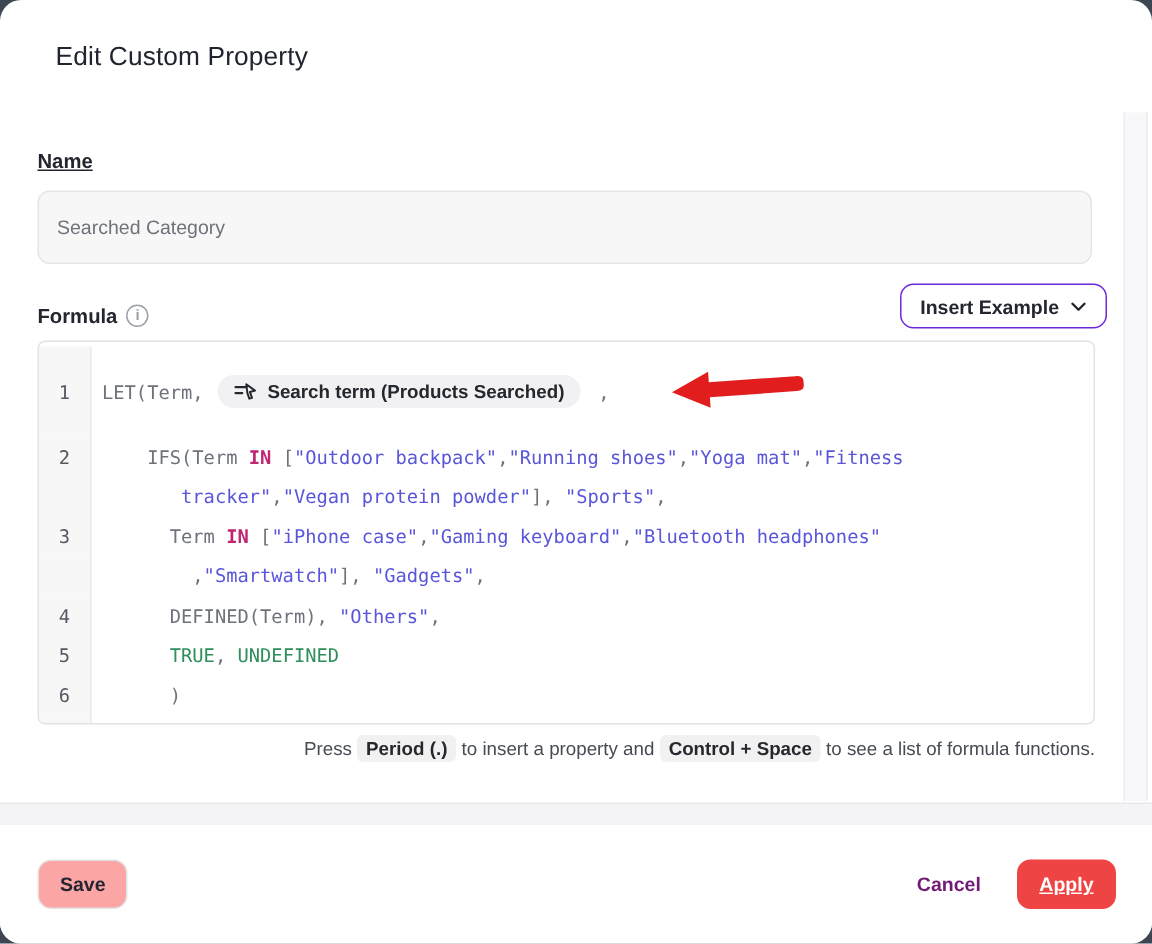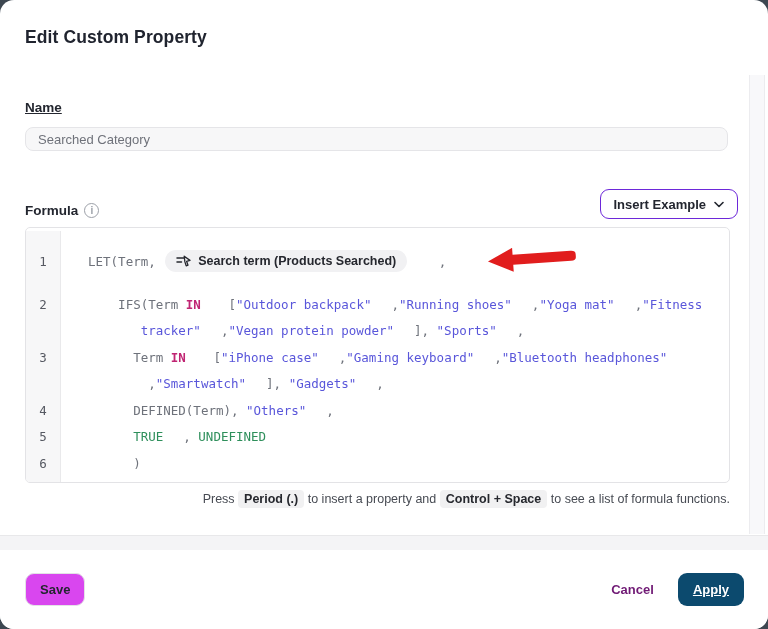--- a/index.html
+++ b/index.html
@@ -1,31 +1,31 @@
 <!DOCTYPE html>
 <html><head>
 <meta charset="utf-8">
 <style>
   * { box-sizing: border-box; margin: 0; padding: 0; }
   html, body { width: 768px; height: 629px; overflow: hidden; }
   body { background: #3D4751; font-family: "Liberation Sans", sans-serif; }
 
   .modal { position: absolute; inset: 0; background: #fff; border-radius: 14px; overflow: hidden; }
 
-  .title { position: absolute; left: 25px; top: 27px; font-size: 17.5px; font-weight: 700; color: #20242F; letter-spacing: .1px; }
+  .title { position: absolute; left: 37px; top: 27px; font-size: 17.5px; font-weight: 400; color: #20242F; letter-spacing: .1px; }
 
   
   .scroll-track { position: absolute; top: 75px; right: 3px; width: 16px; height: 459px;
     background: #F8F8FA; border-left: 1px solid #ECECEF; border-right: 1px solid #ECECEF; }
 
   .field-label { position: absolute; left: 25px; font-size: 13.5px; font-weight: 700; color: #23262F; }
   .label-name { top: 100px; text-decoration: underline; }
   .label-formula { top: 203px; display: flex; align-items: center; gap: 6px; left: 25px; position: absolute; }
 
-  .name-input { position: absolute; left: 25px; top: 127px; width: 703px; height: 24px;
+  .name-input { position: absolute; left: 25px; top: 127px; width: 703px; height: 49px;
     background: #F7F7F8; border: 1px solid #E5E5E8; border-radius: 8px;
     font-family: "Liberation Sans", sans-serif; font-size: 13px; color: #6F727A; padding: 0 12px; outline: none; }
 
   .info-icon { width: 15px; height: 15px; border: 1.2px solid #9CA0A8; border-radius: 50%;
     color: #9CA0A8; font-size: 10px; font-weight: 600; display: inline-flex; align-items: center; justify-content: center; }
 
   .insert-btn { position: absolute; right: 30px; top: 189px; height: 30px;
     background: #fff; border: 1px solid #6d28d9; border-radius: 9px; padding: 0 13px;
     display: flex; align-items: center; gap: 8px; font-size: 13px; font-weight: 600; color: #23262F; cursor: pointer;
     font-family: "Liberation Sans", sans-serif; }
@@ -36,44 +36,44 @@
   .crow { display: flex; align-items: center; min-height: 26.5px; }
   .crow.tall { min-height: 36px; }
   .crow:first-child { padding-top: 3px; }
   .gut { width: 35px; flex: 0 0 35px; align-self: stretch; background: #F7F7F8; border-right: 1px solid #E9E9EB;
     color: #565962; text-align: center; display: flex; align-items: center; justify-content: center; font-size: 12.5px; }
   .codeline { white-space: pre; padding-left: 7px; color: #6E727B; display: flex; align-items: center; }
   .codeline span { white-space: pre; }
   .fill { flex: 1 1 auto; display: flex; }
   .fill .gut { min-height: 100%; }
 
-  .p { color: #6E727B; margin-left: 20px; }
+  .p { color: #6E727B; }
   .k { color: #C02573; font-weight: 700; }
   .s { color: #5956DA; }
   .g { color: #2E8F5B; }
 
   .chip { display: inline-flex; align-items: center; gap: 7px; background: #F1F1F3; border-radius: 13px;
     padding: 4px 11px; font-family: "Liberation Sans", sans-serif; font-size: 12.5px; font-weight: 700;
     color: #25272E; margin: 0 4px 0 2px; cursor: pointer; }
   .arrow-wrap { display: inline-block; margin-left: 10px; transform: rotate(-4deg); }
 
   .hint { position: absolute; left: 25px; top: 492px; width: 705px; text-align: right;
     font-size: 12.5px; color: #474B53; }
   .kbd { background: #F1F1F2; border-radius: 4px; padding: 2px 6px; font-weight: 600; color: #26282E; }
 
   .content-divider { position: absolute; left: 0; right: 0; top: 535px; height: 1px; background: #E8E8EA; }
   .band { position: absolute; left: 0; right: 0; top: 536px; height: 14px; background: #F4F4F6; }
 
   .footer { position: absolute; left: 0; right: 0; top: 550px; bottom: 0; background: #fff;
     display: flex; align-items: center; padding: 0 24px 0 25px; }
   .btn { height: 33px; border-radius: 9px; font-size: 13px; font-weight: 600; cursor: pointer;
     font-family: "Liberation Sans", sans-serif; display: inline-flex; align-items: center; }
-  .btn-save { background: #d946ef; border: 1px solid #E3E3E6; color: #23262F; padding: 0 14px; }
+  .btn-save { background: #fca5a5; border: 1px solid #E3E3E6; color: #23262F; padding: 0 14px; }
   .btn-cancel { background: transparent; border: none; color: #701a75; margin-left: auto; padding: 0 12px; }
-  .btn-apply { background: #0c4a6e; border: none; color: #fff; padding: 0 15px; margin-left: 12px; text-decoration: underline; }
+  .btn-apply { background: #ef4444; border: none; color: #fff; padding: 0 15px; margin-left: 12px; text-decoration: underline; }
 </style>
 </head>
 <body>
 
 <div class="modal">
 
   <div class="title">Edit Custom Property</div>
 
   <div class="scroll-track"></div>
 

